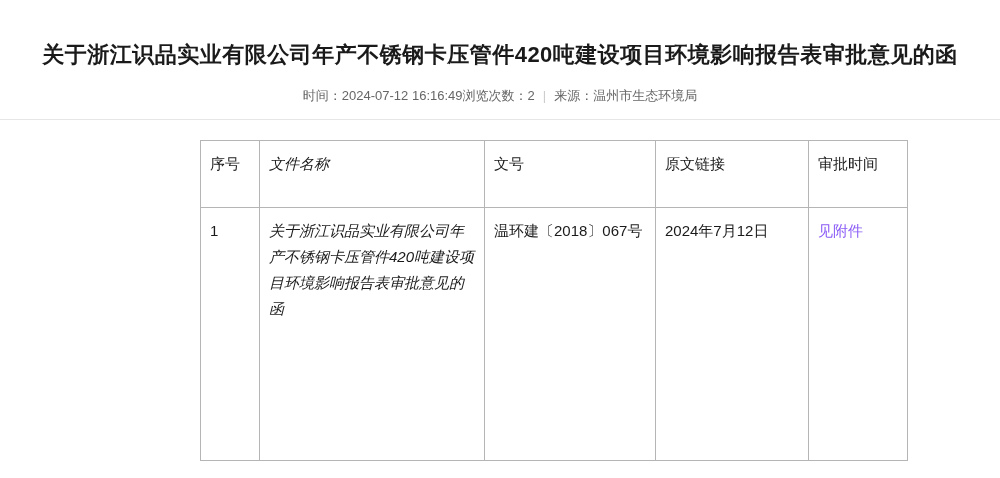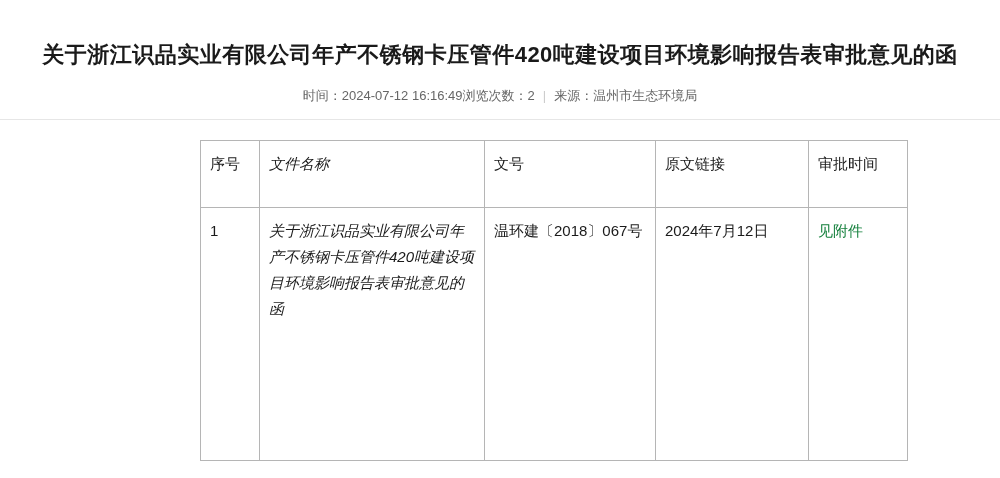--- a/index.html
+++ b/index.html
@@ -67,21 +67,21 @@
     line-height: 26px;
   }
   .col-idx { width: 40px; }
   .col-name { width: 206px; font-style: italic; }
   .col-no { width: 152px; }
   .col-time { width: 134px; }
   .col-link { width: 80px; }
   th.hd { height: 46px; }
   td.body-cell { height: 232px; }
   .link-text {
-    color: #15803d;
+    color: #8b5cf6;
   }
   .notes {
     margin: 14px 0 0 36px;
     width: 930px;
     font-size: 14.5px;
     color: #1a1a1a;
     line-height: 30px;
   }
   .notes p {
     margin: 0 0 2px 0;

